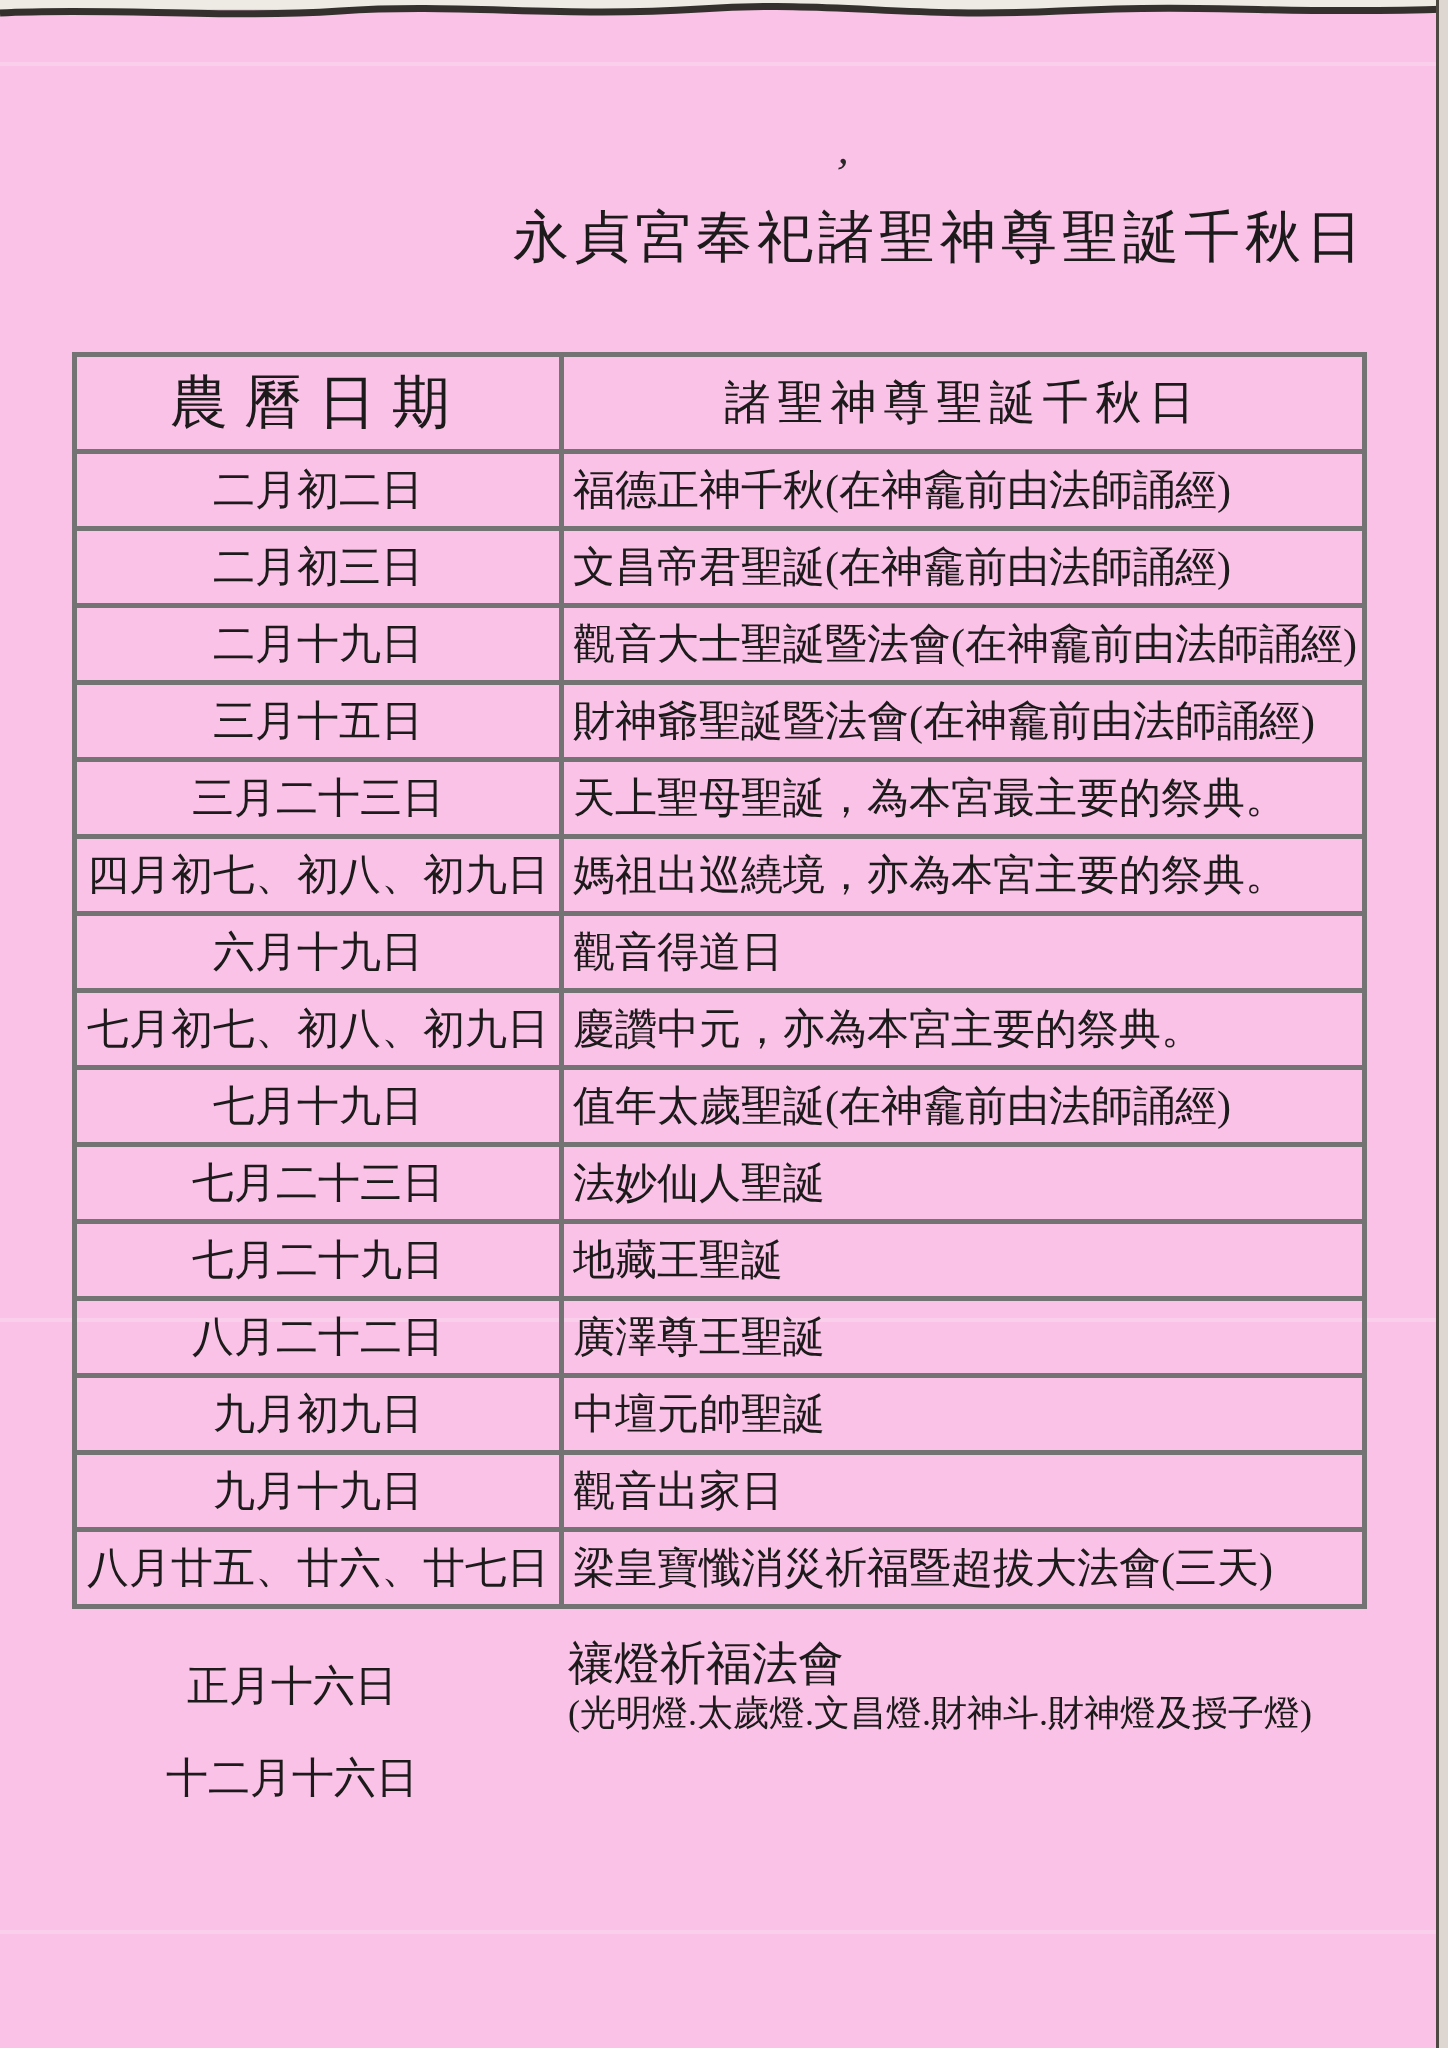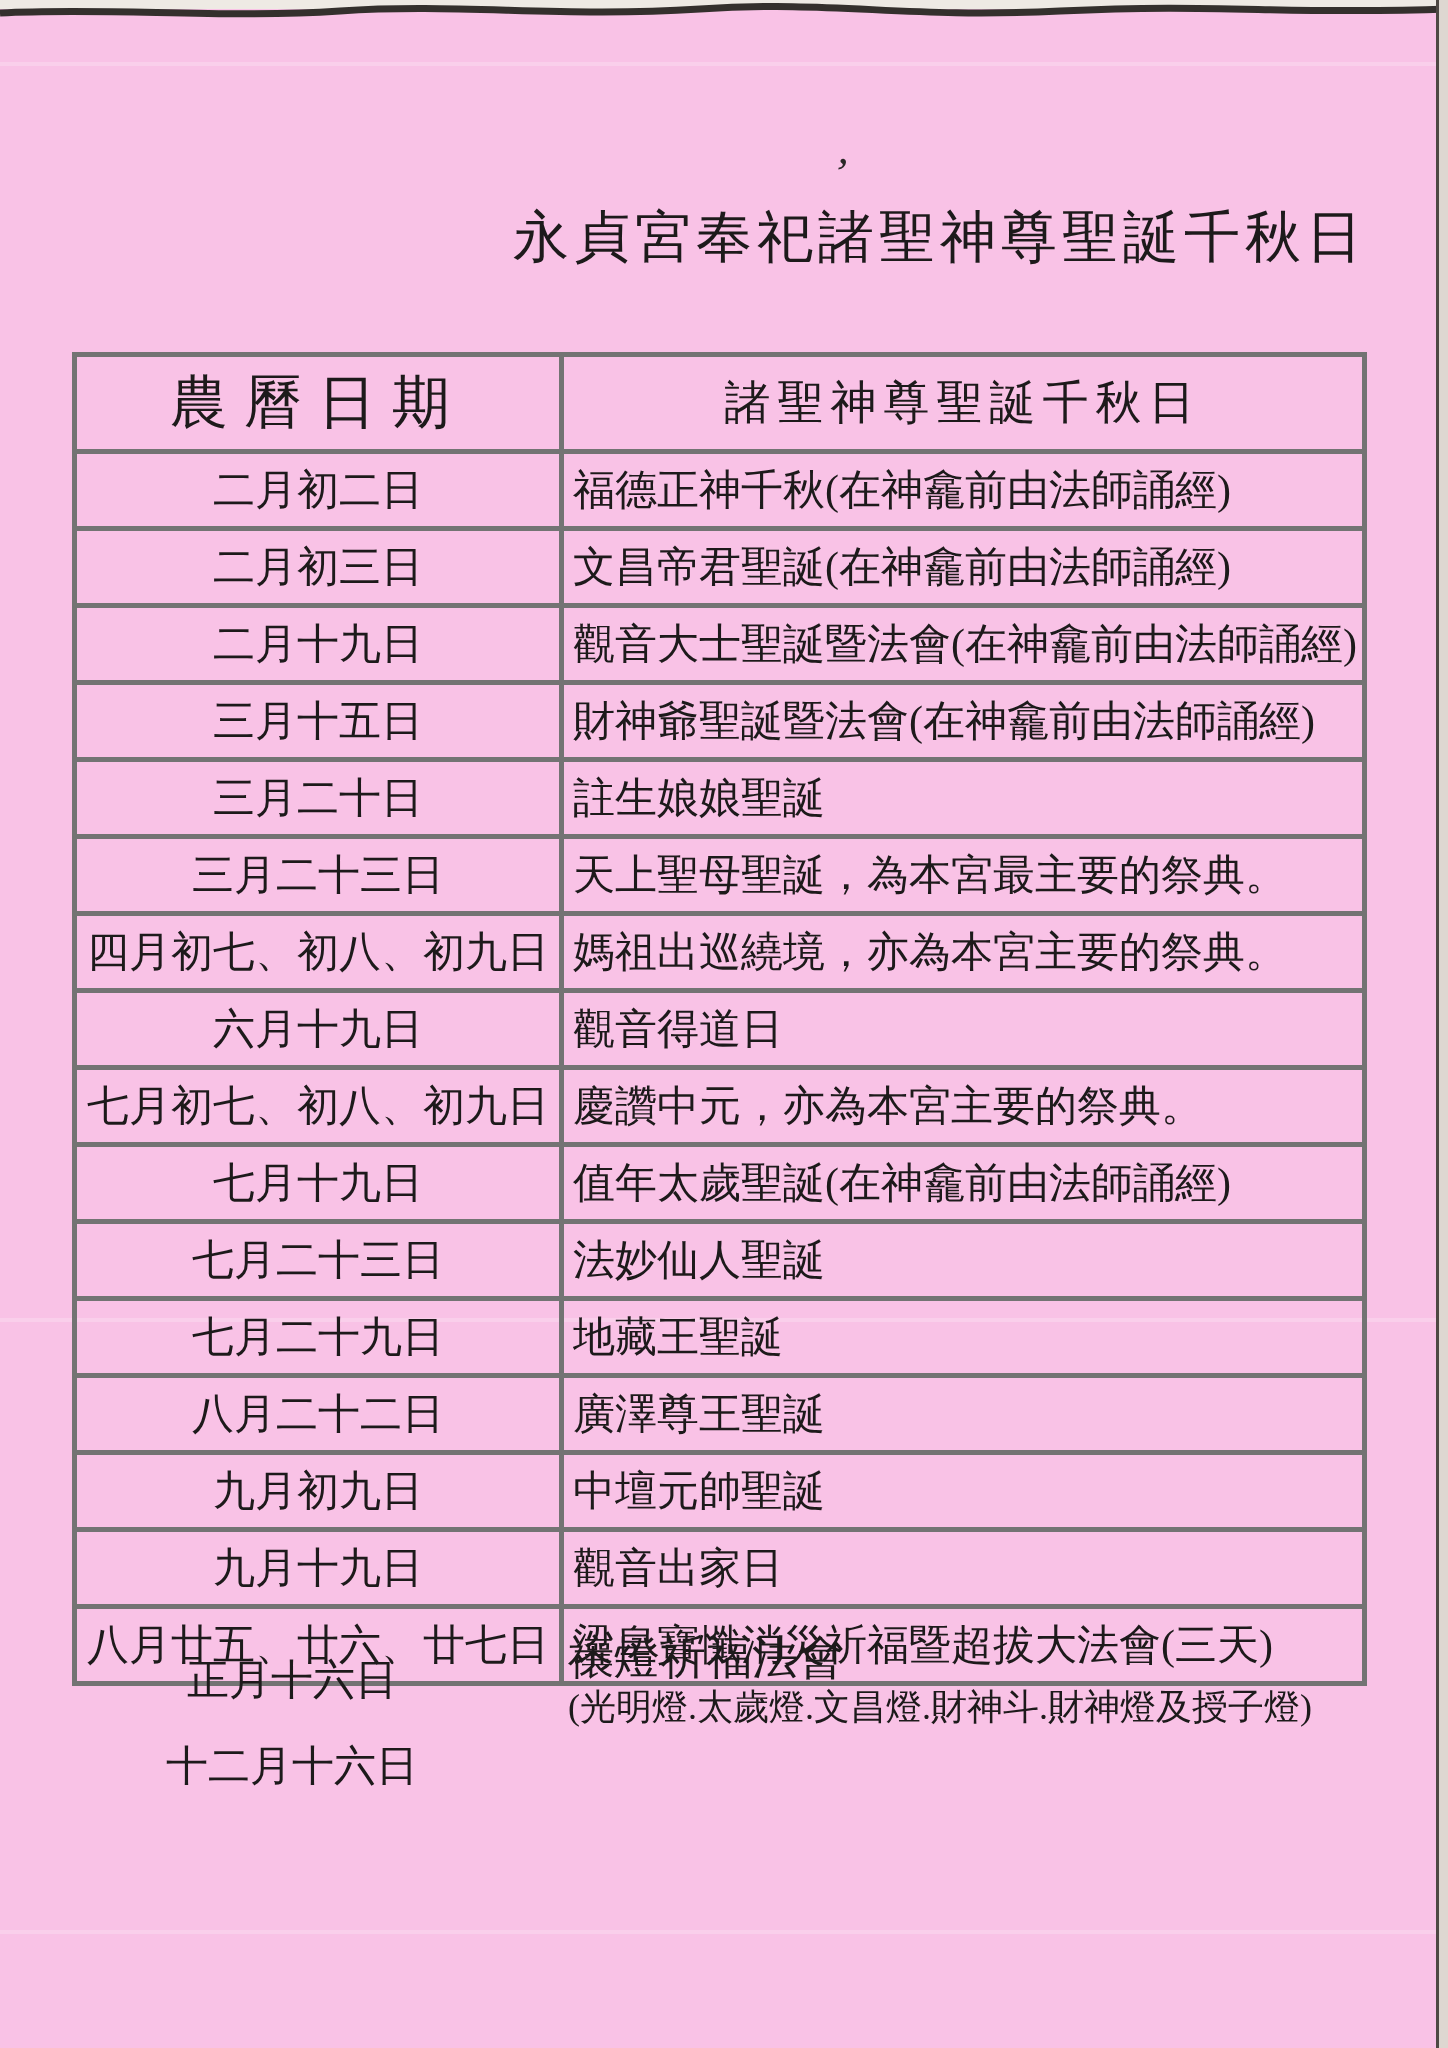--- a/index.html
+++ b/index.html
@@ -32,21 +32,21 @@
     overflow:visible;white-space:nowrap;
   }
   col.c1{width:487px;}
   th{font-weight:normal;}
   th.h-date{height:90px;font-size:58px;letter-spacing:16px;text-align:center;}
   th.h-event{font-size:46px;letter-spacing:7px;text-align:center;}
   td.c-date{height:70px;font-size:42px;text-align:center;}
   td.c-event{font-size:42px;text-align:left;padding-left:9px;}
   
   .footer{position:absolute;left:72px;top:1622px;width:1295px;}
-  .footer-row{display:flex;align-items:center;margin-top:8px;}
+  .footer-row{display:flex;align-items:center;margin-top:14px;}
   .f-date{width:440px;text-align:center;font-size:42px;flex:none;}
   .f-right{padding-left:56px;}
   .f-event{font-size:46px;line-height:1.2;}
   .f-note{font-size:36px;line-height:1.25;}
 </style>
 </head>
 <body>
 
 <div class="streak" style="top:62px"></div>
 <div class="streak" style="top:1318px"></div>
@@ -88,24 +88,20 @@
   <tr>
     <td class="c-date">二月十九日</td>
     <td class="c-event">觀音大士聖誕暨法會(在神龕前由法師誦經)</td>
   </tr>
 
   <tr>
     <td class="c-date">三月十五日</td>
     <td class="c-event">財神爺聖誕暨法會(在神龕前由法師誦經)</td>
   </tr>
 
-  <tr>
-    <td class="c-date">三月二十日</td>
-    <td class="c-event">註生娘娘聖誕</td>
-  </tr>
 
   <tr>
     <td class="c-date">三月二十三日</td>
     <td class="c-event">天上聖母聖誕，為本宮最主要的祭典。</td>
   </tr>
 
   <tr>
     <td class="c-date">四月初七、初八、初九日</td>
     <td class="c-event">媽祖出巡繞境，亦為本宮主要的祭典。</td>
   </tr>

